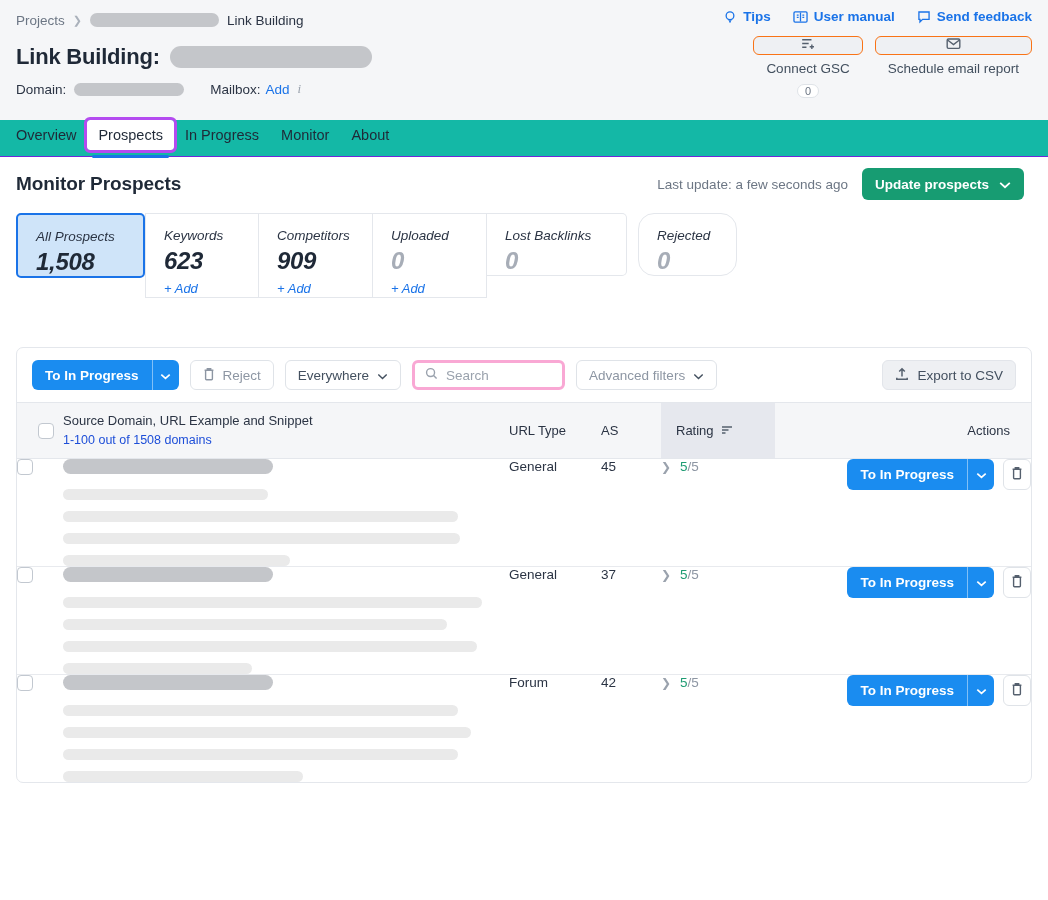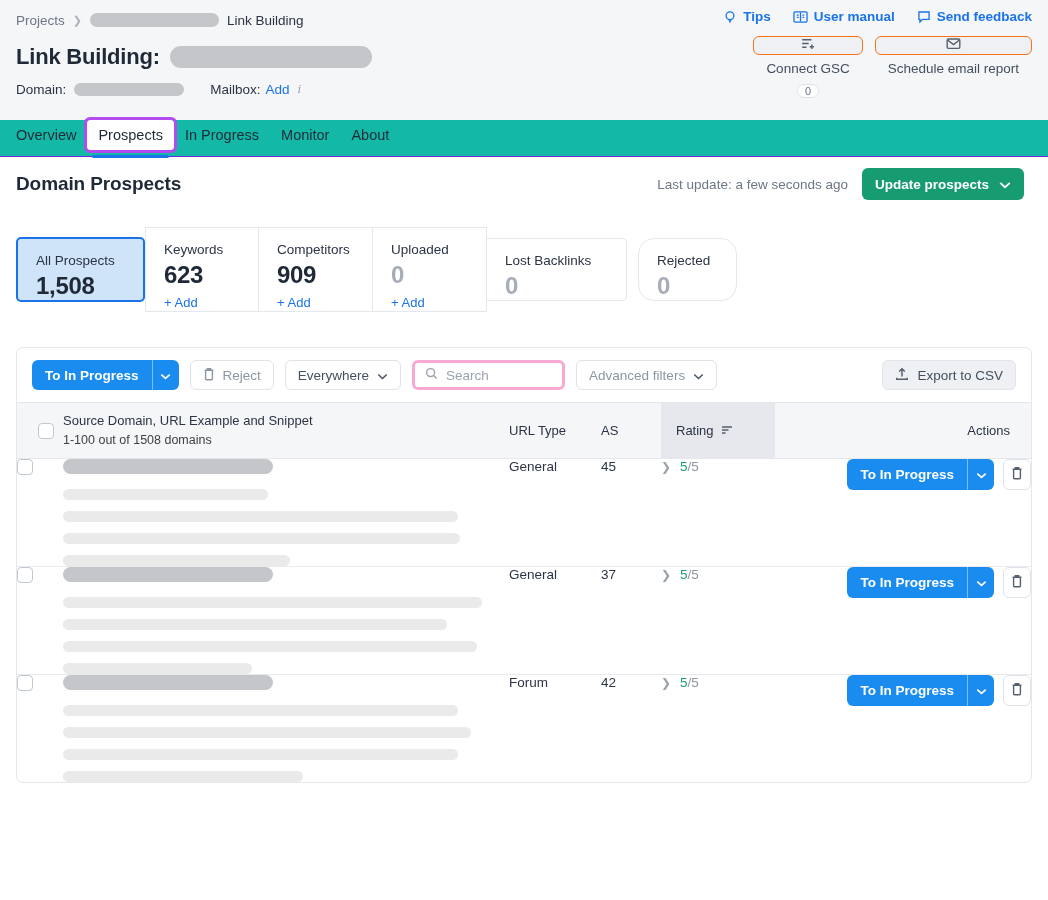--- a/index.html
+++ b/index.html
@@ -172,23 +172,24 @@
     height: 32px;
     padding: 0 13px;
     font-size: 13.5px; font-weight: 700;
     cursor: pointer;
     font-family: "Liberation Sans", sans-serif;
   }
 
   
   .cards {
     display: flex;
-    align-items: center;
+    align-items: flex-start;
     height: 112px;
     margin-top: 2px;
+    font-style: italic;
   }
   .card {
     border: 1px solid #e4e7ec;
     background: #ffffff;
     width: 115px;
     padding: 14px 0 0 18px;
     position: relative;
     cursor: pointer;
   }
   .card + .card { border-left: none; }
@@ -317,21 +318,21 @@
   }
   .th-check { width: 46px; padding-left: 21px !important; }
   .th-src { width: 446px; }
   .th-url { width: 92px; }
   .th-as  { width: 60px; }
   .th-rating { width: 114px; background: #e6e8ee !important; padding-left: 15px !important; }
   .th-spacer { width: 55px; }
   .th-actions { text-align: right !important; padding-right: 21px !important; }
 
   .src-head { line-height: 1.55; }
-  .src-head .sub { font-size: 12.5px; color: #404040; }
+  .src-head .sub { font-size: 12.5px; color: #1d4ed8; }
 
   .chk {
     width: 16px; height: 16px;
     border: 1px solid #c2c8d0;
     border-radius: 4px;
     background: #fff;
     display: inline-block;
     cursor: pointer;
     vertical-align: middle;
   }
@@ -470,21 +471,21 @@
     <div class="tab active highlight">Prospects</div>
     <div class="tab">In Progress</div>
     <div class="tab">Monitor</div>
     <div class="tab">About</div>
   </div>
 </div>
 
 <div class="main">
 
   <div class="section-head">
-    <h2>Domain Prospects</h2>
+    <h2>Monitor Prospects</h2>
     <div class="head-right">
       <span class="last-update">Last update: a few seconds ago</span>
       <button class="green-btn">
         <span>Update prospects</span>
         <span>
           <svg width="12" height="8" viewBox="0 0 12 8" fill="none" stroke="#ffffff" stroke-width="1.8">
               <path d="M1.2 1.8 6 6.2l4.8-4.4"></path>
             </svg>
         </span>
       </button>

